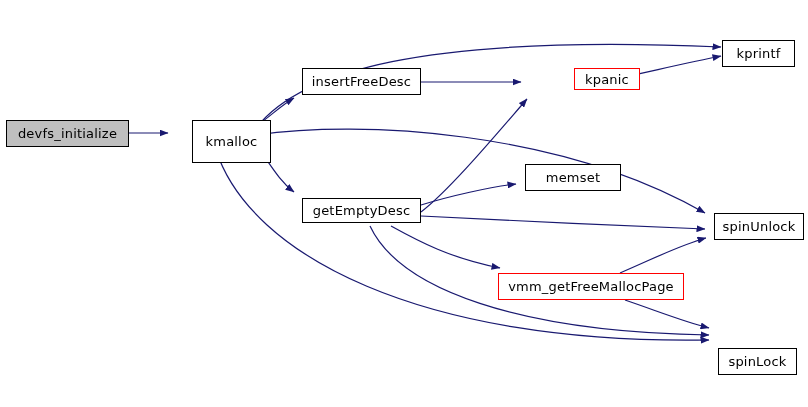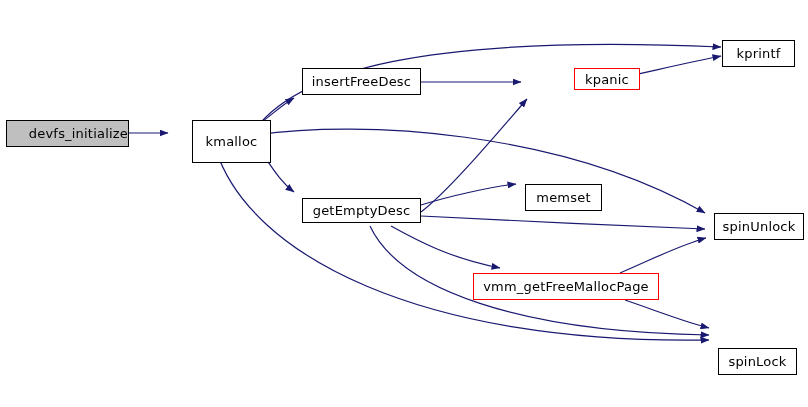--- a/index.html
+++ b/index.html
@@ -33,21 +33,20 @@
     background: #ffffff;
     border: 1px solid #000000;
     font-size: 13px;
     color: #000000;
     line-height: 1;
     white-space: nowrap;
     letter-spacing: 0.2px;
   }
   .node.filled {
     background: #bfbfbf;
-    justify-content: flex-end;
   }
   .node.highlight {
     border-color: #ff0000;
   }
   .node-label {
     pointer-events: none;
   }
 </style>
 </head>
 <body>
@@ -91,27 +90,27 @@
       </div>
       <div class="node highlight" style="left: 530px; top: 68px; width: 66px; height: 22px; margin-left: 44px;">
         <span class="node-label">kpanic</span>
       </div>
       <div class="node" style="left: 722px; top: 40px; width: 73px; height: 27px;">
         <span class="node-label">kprintf</span>
       </div>
       <div class="node" style="left: 302px; top: 198px; width: 119px; height: 25px;">
         <span class="node-label">getEmptyDesc</span>
       </div>
-      <div class="node" style="left: 525px; top: 184px; width: 77px; height: 27px;">
+      <div class="node" style="left: 525px; top: 164px; width: 96px; height: 27px;">
         <span class="node-label">memset</span>
       </div>
       <div class="node" style="left: 714px; top: 213px; width: 90px; height: 27px;">
         <span class="node-label">spinUnlock</span>
       </div>
-      <div class="node highlight" style="left: 473px; top: 273px; width: 186px; height: 27px; text-align: center;">
+      <div class="node highlight" style="left: 498px; top: 273px; width: 186px; height: 27px; text-align: center;">
         <span class="node-label">vmm_getFreeMallocPage</span>
       </div>
       <div class="node" style="left: 718px; top: 324px; width: 79px; height: 27px; margin-top: 24px;">
         <span class="node-label">spinLock</span>
       </div>
     </div>
 
 </div>
 
 </body></html>

